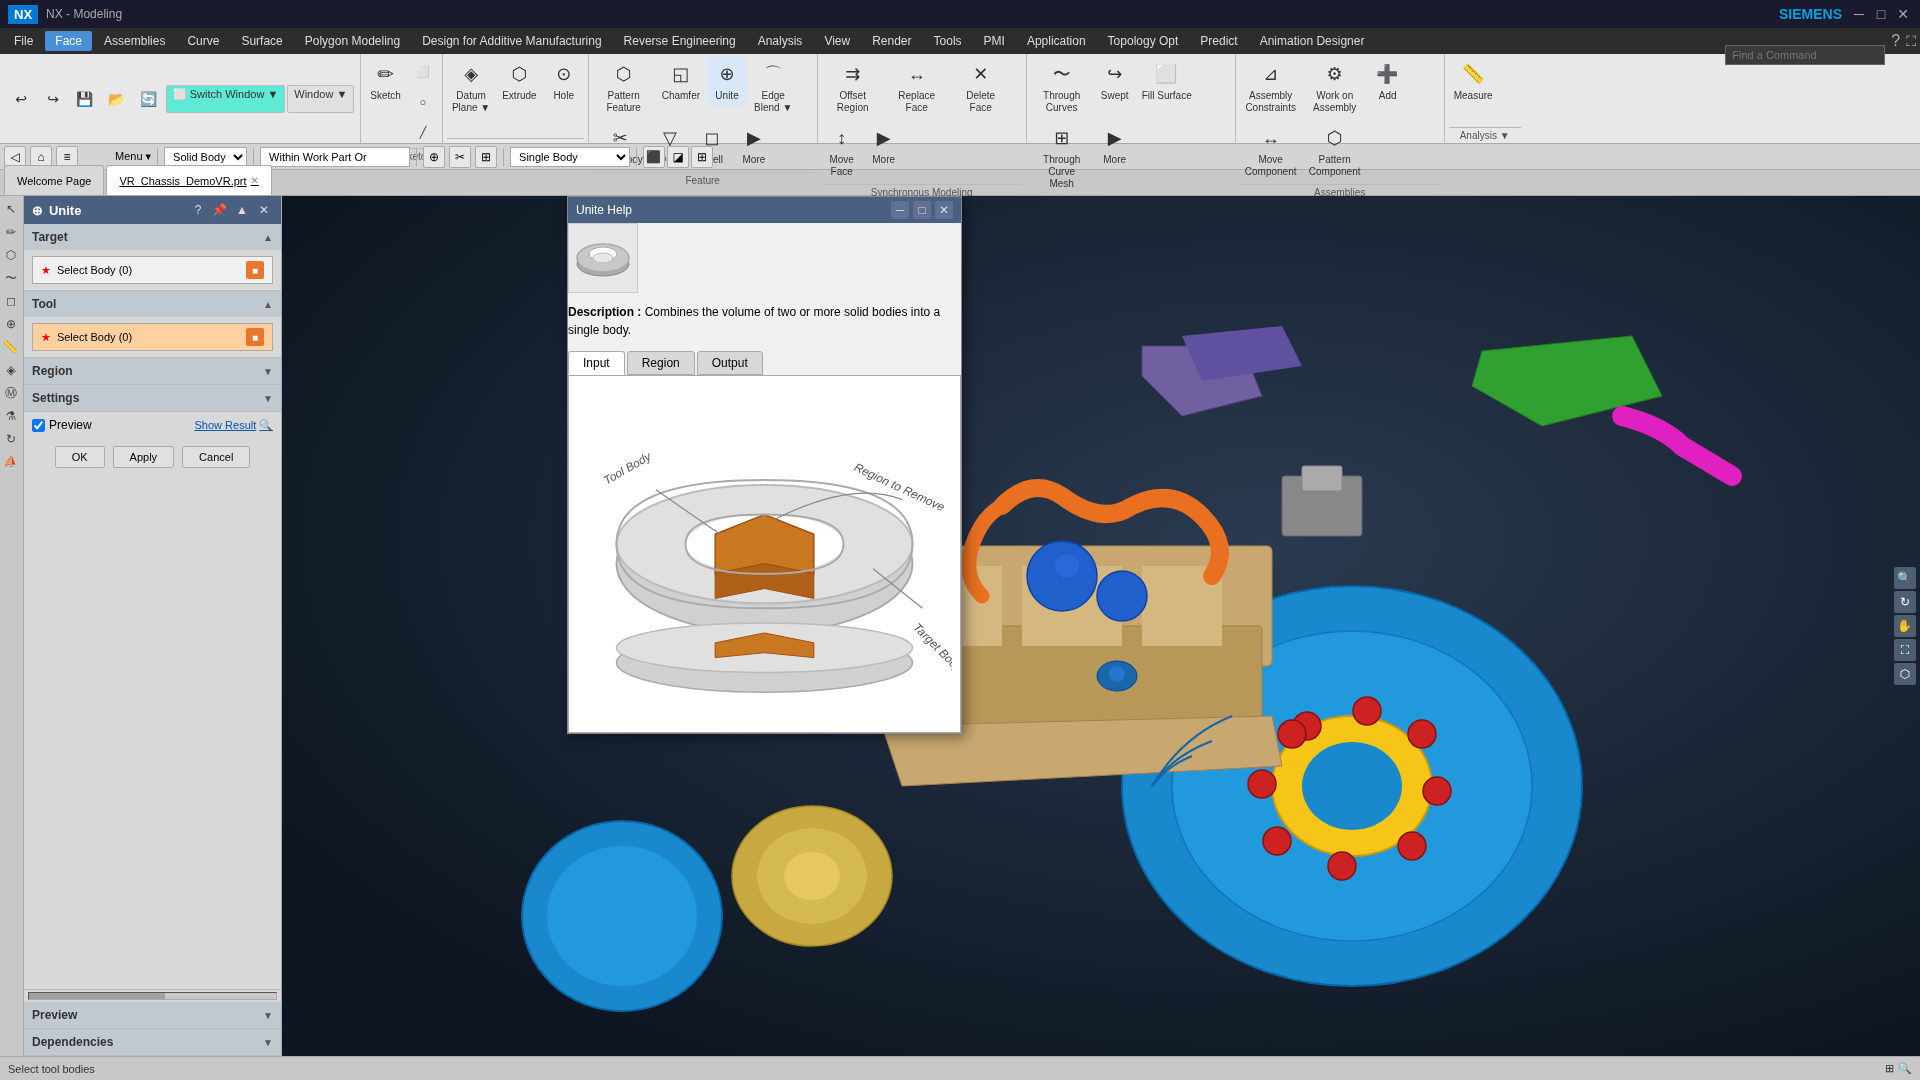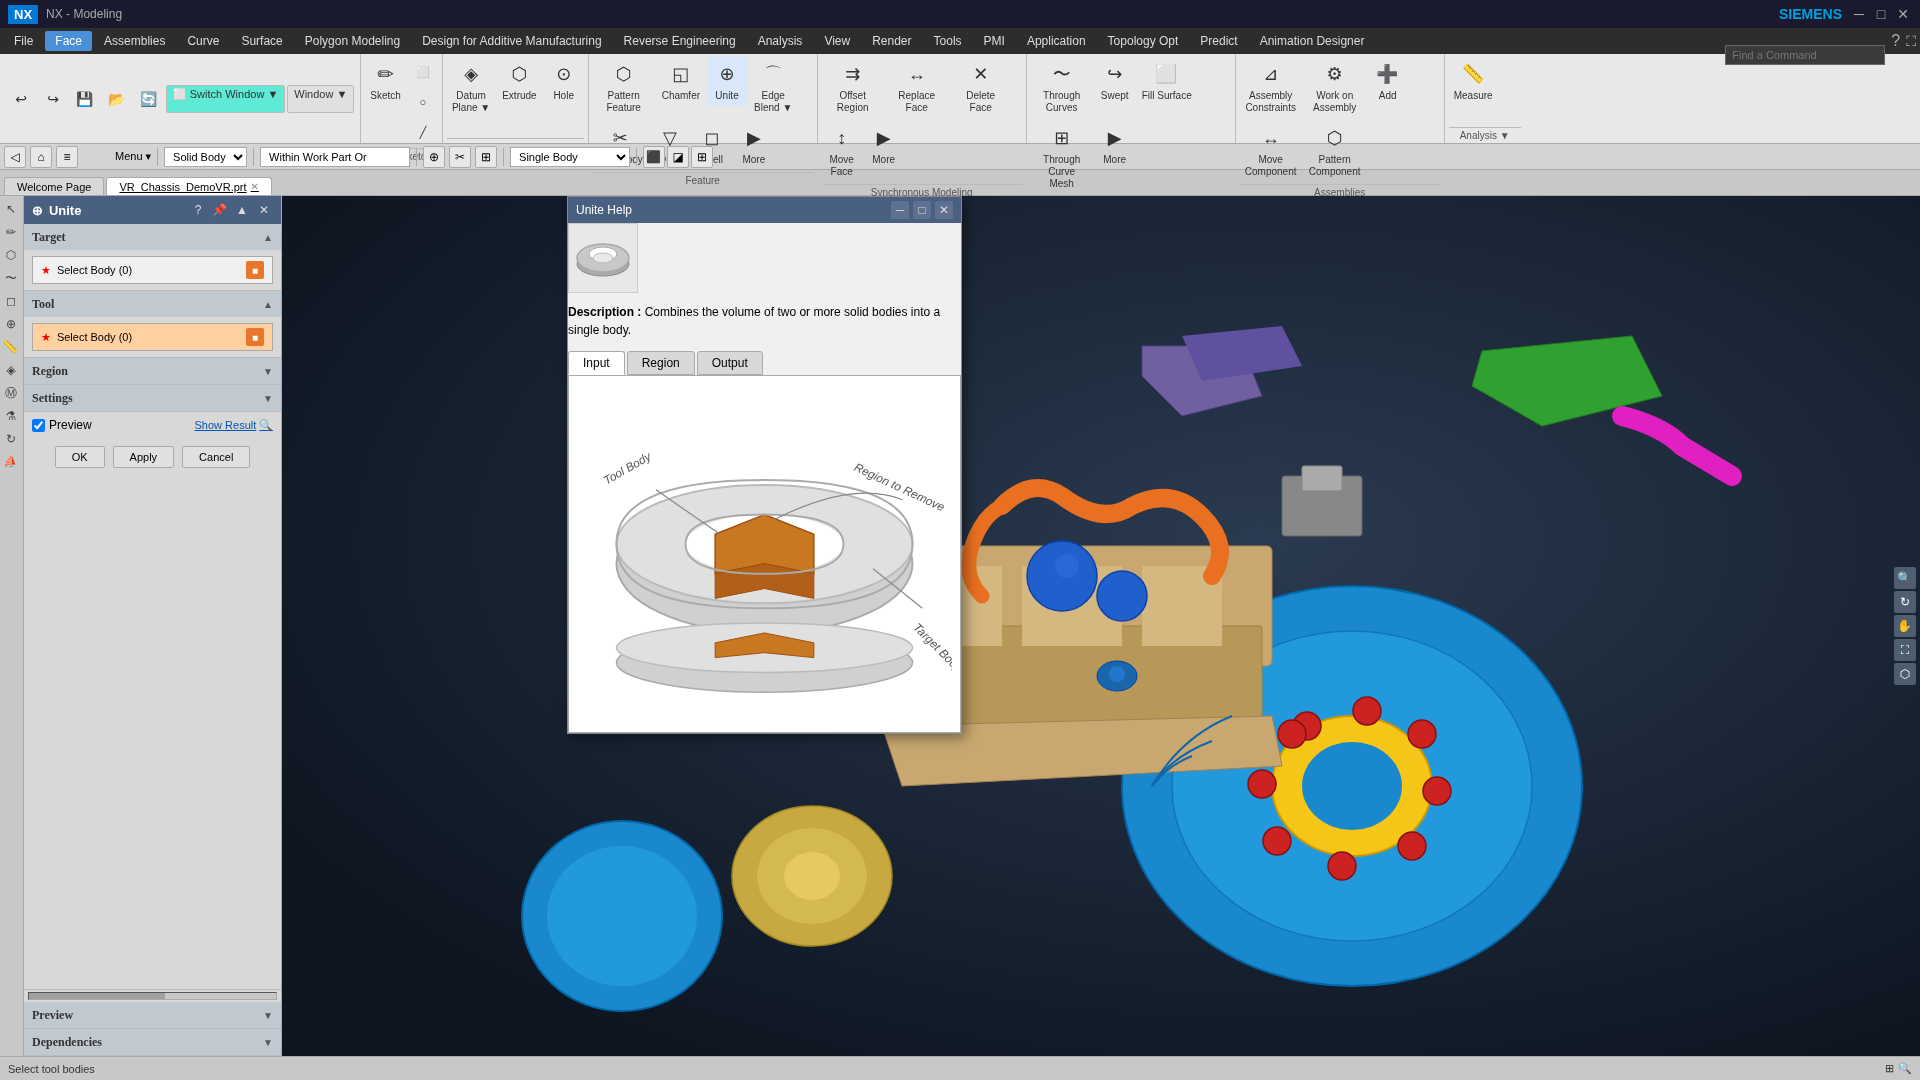--- a/index.html
+++ b/index.html
@@ -48,21 +48,21 @@
     #toolbar2 .tb2-btn { width: 22px; height: 22px; display: flex; align-items: center; justify-content: center; cursor: pointer; background: #e8e8e8; border: 1px solid #aaa; border-radius: 2px; font-size: 12px; }
     #toolbar2 select { height: 20px; font-size: 11px; border: 1px solid #aaa; background: white; padding: 0 4px; }
     #toolbar2 .separator { width: 1px; height: 18px; background: #aaa; margin: 0 2px; }
     #toolbar2 .part-name { background: white; border: 1px solid #aaa; padding: 2px 8px; font-size: 11px; height: 20px; display: flex; align-items: center; min-width: 150px; }
 
     
     #tab-bar {
       height: 26px; background: #c8c8c8; display: flex; align-items: flex-end; padding: 0 4px; gap: 2px; border-bottom: 1px solid #aaa;
     }
     .tab {
-      height: 18px; padding: 0 12px; background: #d8d8d8; border: 1px solid #aaa; border-bottom: none; display: flex; align-items: center; cursor: pointer; font-size: 11px; gap: 4px; border-radius: 3px 3px 0 0;
+      height: 30px; padding: 0 12px; background: #d8d8d8; border: 1px solid #aaa; border-bottom: none; display: flex; align-items: center; cursor: pointer; font-size: 11px; gap: 4px; border-radius: 3px 3px 0 0;
     }
     .tab.active { background: #ffffff; text-decoration: underline; }
     .tab-close { font-size: 10px; color: #888; cursor: pointer; }
 
     
     #main { display: flex; height: calc(1080px - 28px - 26px - 90px - 26px - 26px - 24px); }
 
     
     #unite-panel {
       width: 258px; background: #d8d8d8; border-right: 1px solid #aaa; display: flex; flex-direction: column;
@@ -71,21 +71,21 @@
       background: #4a6080; color: white; padding: 4px 8px; display: flex; align-items: center; justify-content: space-between; height: 28px;
     }
     #unite-panel-header .title { display: flex; align-items: center; gap: 6px; font-size: 13px; font-weight: bold; }
     #unite-panel-header .controls { display: flex; gap: 4px; }
     #unite-panel-header .ctrl-btn { width: 18px; height: 18px; display: flex; align-items: center; justify-content: center; cursor: pointer; font-size: 12px; color: #ddd; }
 
     .panel-section { border-bottom: 1px solid #bbb; }
     .panel-section-header {
       background: #c0c8d0; padding: 4px 8px; display: flex; align-items: center; justify-content: space-between; cursor: pointer; height: 26px;
     }
-    .panel-section-header .section-title { font-size: 12px; font-weight: bold; color: #333; font-family: Liberation Serif, serif; }
+    .panel-section-header .section-title { font-size: 12px; font-weight: bold; color: #333; }
     .panel-section-content { padding: 6px 8px; }
     .select-body-btn {
       background: #f0f0f0; border: 1px solid #aaa; padding: 4px 8px; font-size: 11px; width: 100%; text-align: left; cursor: pointer; display: flex; align-items: center; gap: 6px;
     }
     .select-body-btn.active { background: #ffd0a0; }
     .select-body-btn .star { color: red; }
     .select-body-btn .cube { width: 18px; height: 18px; background: #e8762c; display: flex; align-items: center; justify-content: center; color: white; font-size: 10px; border-radius: 2px; margin-left: auto; }
 
     .panel-footer { display: flex; justify-content: center; gap: 8px; padding: 8px; margin-top: auto; }
     .panel-btn { padding: 4px 16px; font-size: 11px; border: 1px solid #aaa; background: #e0e0e0; cursor: pointer; border-radius: 2px; }

